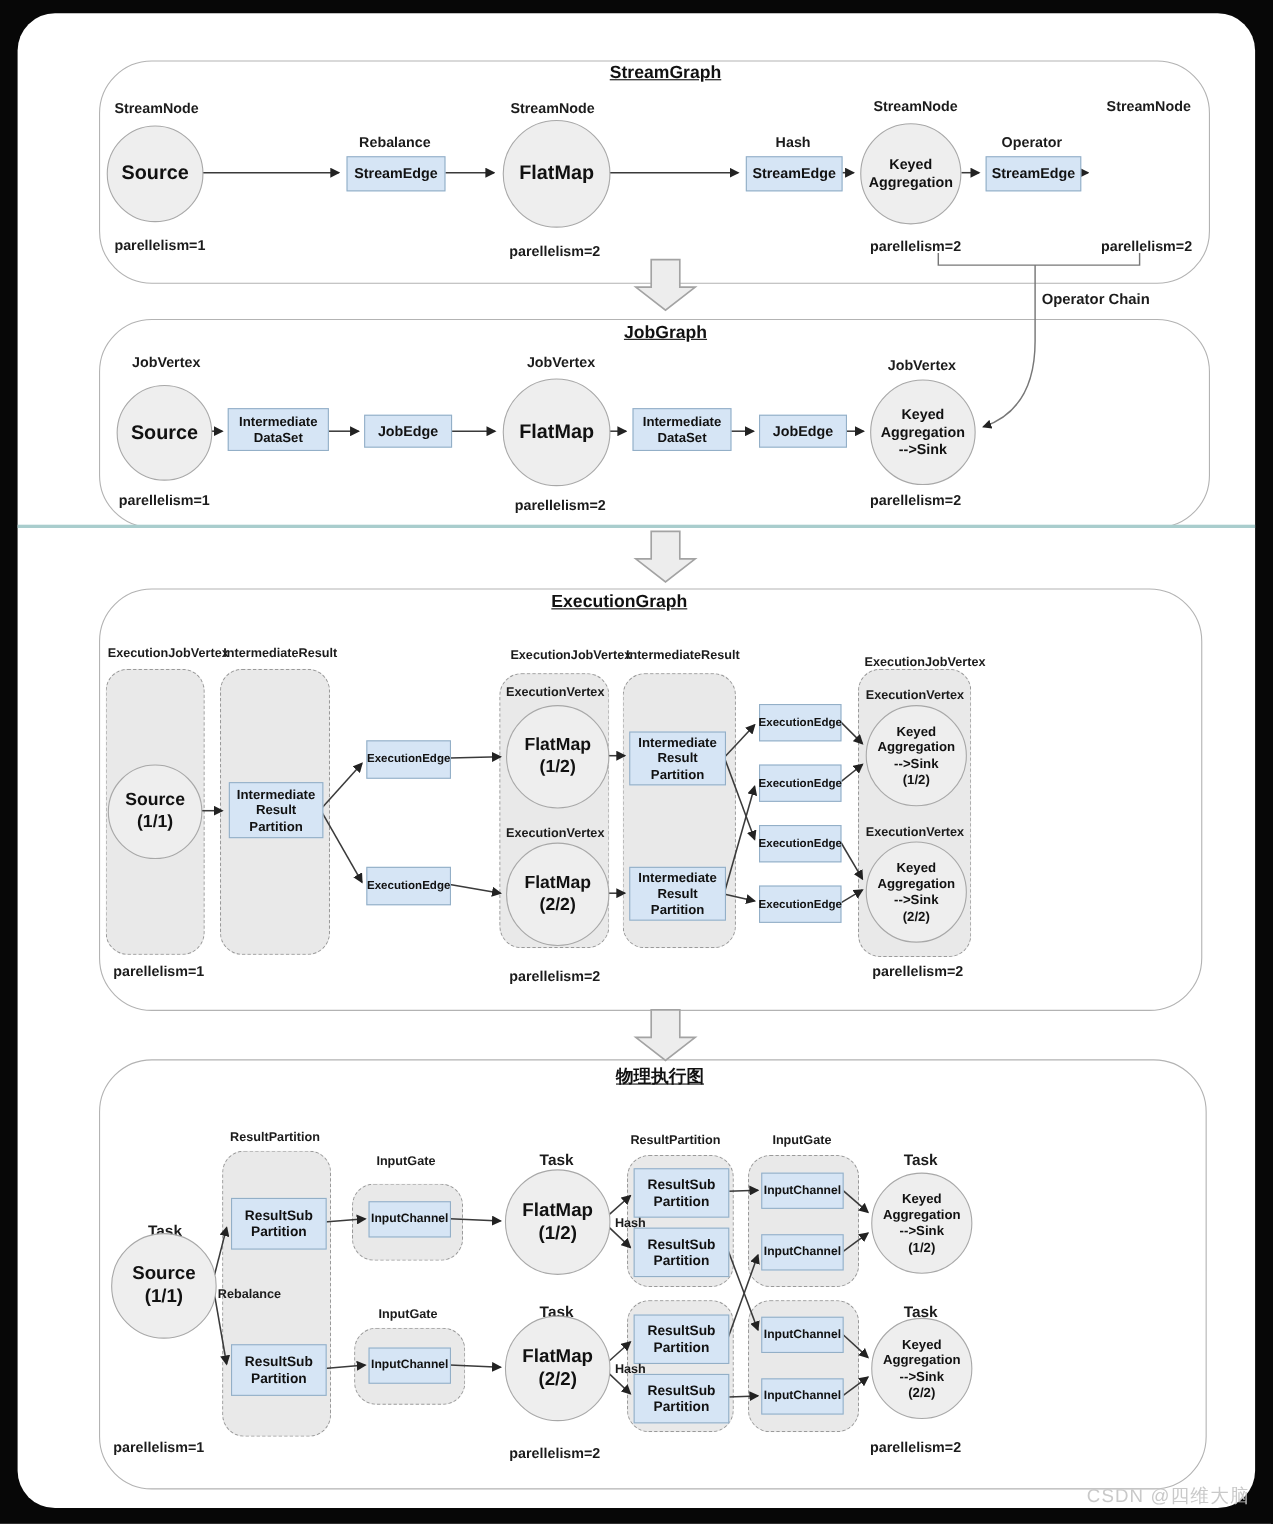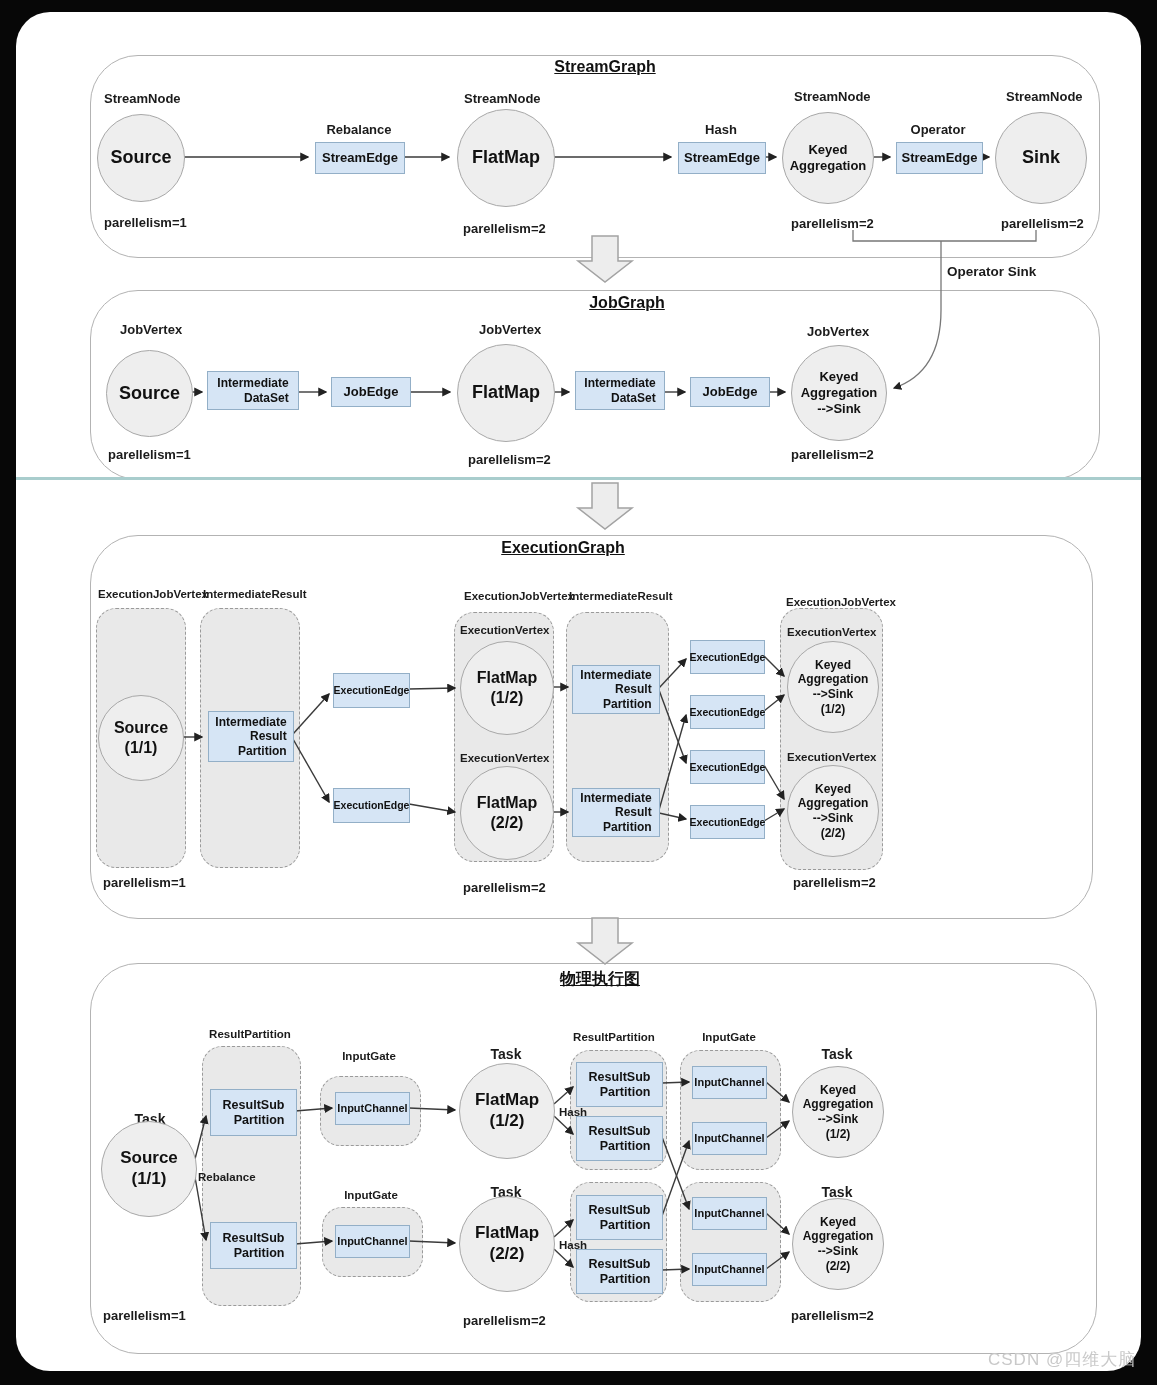--- a/index.html
+++ b/index.html
@@ -9,21 +9,21 @@
         border-radius:34px;z-index:0;}
   .panel{position:absolute;border:1.6px solid #b3b3b3;border-radius:48px;z-index:1;}
   .ptitle{position:absolute;font-weight:bold;font-size:16px;color:#111;
           text-decoration:underline;transform:translateX(-50%);z-index:4;white-space:nowrap;}
   .lbl{position:absolute;font-weight:bold;color:#1b1b1b;white-space:pre-line;z-index:4;line-height:1.2;}
   .c{transform:translateX(-50%);text-align:center;}
   .circle{position:absolute;background:#eeeeee;border:1.3px solid #a8a8a8;border-radius:50%;
           display:flex;align-items:center;justify-content:center;text-align:center;
           font-weight:bold;color:#111;z-index:4;white-space:pre-line;line-height:1.22;}
   .bluebox{position:absolute;background:#d6e5f5;border:1px solid #93afc7;
-           display:flex;align-items:center;justify-content:center;text-align:right;
+           display:flex;align-items:center;justify-content:center;text-align:center;
            font-weight:bold;color:#111;z-index:4;white-space:pre-line;line-height:1.18;}
   .dashed{position:absolute;background:#e9e9e9;border:1.6px dashed #9a9a9a;border-radius:20px;z-index:2;}
   #connectors{position:absolute;left:0;top:0;z-index:3;}
   #sep{position:absolute;left:16px;top:477px;width:1125px;height:3px;background:#a9cdcd;z-index:2;}
   #watermark{position:absolute;left:988px;top:1348px;font-size:17px;color:#c9c9c9;
              letter-spacing:1px;z-index:6;}
 </style>
 </head>
 <body>
 
@@ -106,39 +106,38 @@
 
   <div class="lbl" style="left:104px;top:91px;font-size:13px">StreamNode</div>
   <div class="lbl" style="left:464px;top:91px;font-size:13px">StreamNode</div>
   <div class="lbl" style="left:794px;top:89px;font-size:13px">StreamNode</div>
   <div class="lbl" style="left:1006px;top:89px;font-size:13px">StreamNode</div>
 
   <div class="circle" style="left:97px;top:114px;width:86px;height:86px;font-size:18px">Source</div>
   <div class="circle" style="left:457px;top:109px;width:96px;height:96px;font-size:18px">FlatMap</div>
   <div class="circle" style="left:782px;top:112px;width:90px;height:90px;font-size:13px">Keyed
 Aggregation</div>
-  <div class="circle" style="left:995px;top:112px;width:90px;height:90px;font-size:18px">Sink</div>
 
   <div class="lbl c" style="left:359px;top:122px;font-size:13px">Rebalance</div>
   <div class="lbl c" style="left:721px;top:122px;font-size:13px">Hash</div>
   <div class="lbl c" style="left:938px;top:122px;font-size:13px">Operator</div>
 
   <div class="bluebox" style="left:315px;top:142px;width:88px;height:30px;font-size:13px">StreamEdge</div>
   <div class="bluebox" style="left:678px;top:142px;width:86px;height:30px;font-size:13px">StreamEdge</div>
   <div class="bluebox" style="left:896px;top:142px;width:85px;height:30px;font-size:13px">StreamEdge</div>
 
   <div class="lbl" style="left:104px;top:215px;font-size:13px">parellelism=1</div>
   <div class="lbl" style="left:463px;top:221px;font-size:13px">parellelism=2</div>
   <div class="lbl" style="left:791px;top:216px;font-size:13px">parellelism=2</div>
   <div class="lbl" style="left:1001px;top:216px;font-size:13px">parellelism=2</div>
 
-  <div class="lbl" style="left:947px;top:264px;font-size:13.5px">Operator Sink</div>
+  <div class="lbl" style="left:947px;top:264px;font-size:13.5px">Operator Chain</div>
 
   <div class="panel" style="left:90px;top:290px;width:1008px;height:188px"></div>
-  <div class="ptitle" style="left:627px;top:294px">JobGraph</div>
+  <div class="ptitle" style="left:605px;top:294px">JobGraph</div>
 
   <div class="lbl" style="left:120px;top:322px;font-size:13px">JobVertex</div>
   <div class="lbl" style="left:479px;top:322px;font-size:13px">JobVertex</div>
   <div class="lbl" style="left:807px;top:324px;font-size:13px">JobVertex</div>
 
   <div class="circle" style="left:106px;top:350px;width:85px;height:85px;font-size:18px">Source</div>
   <div class="circle" style="left:457px;top:344px;width:96px;height:96px;font-size:18px">FlatMap</div>
   <div class="circle" style="left:791px;top:345px;width:94px;height:94px;font-size:13px">Keyed
 Aggregation
 --&gt;Sink</div>

